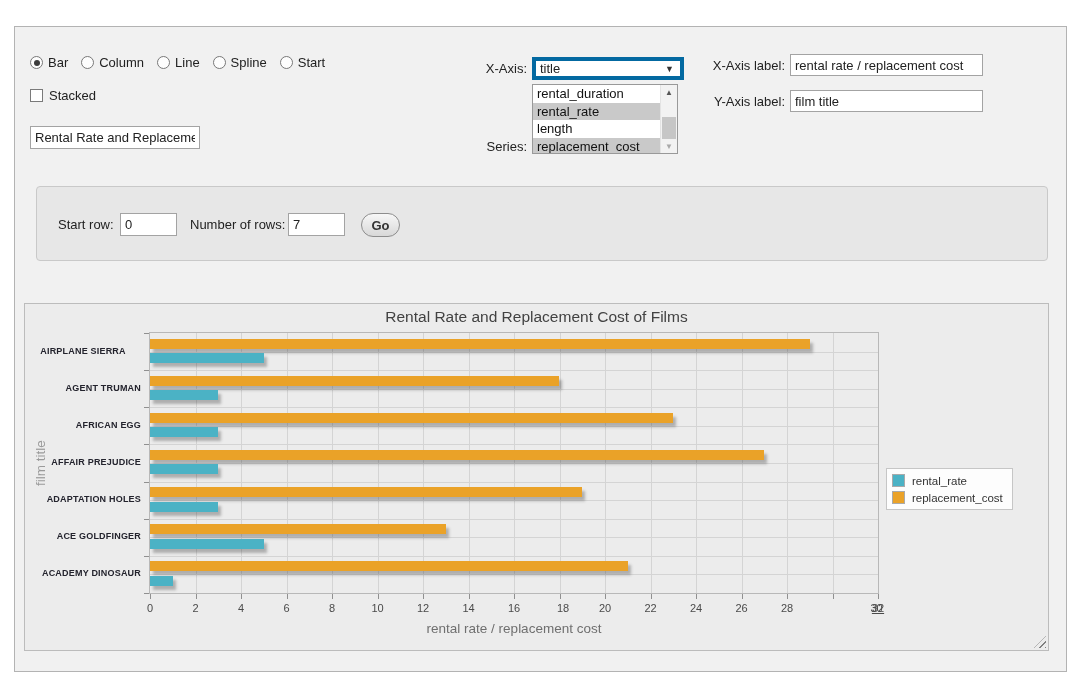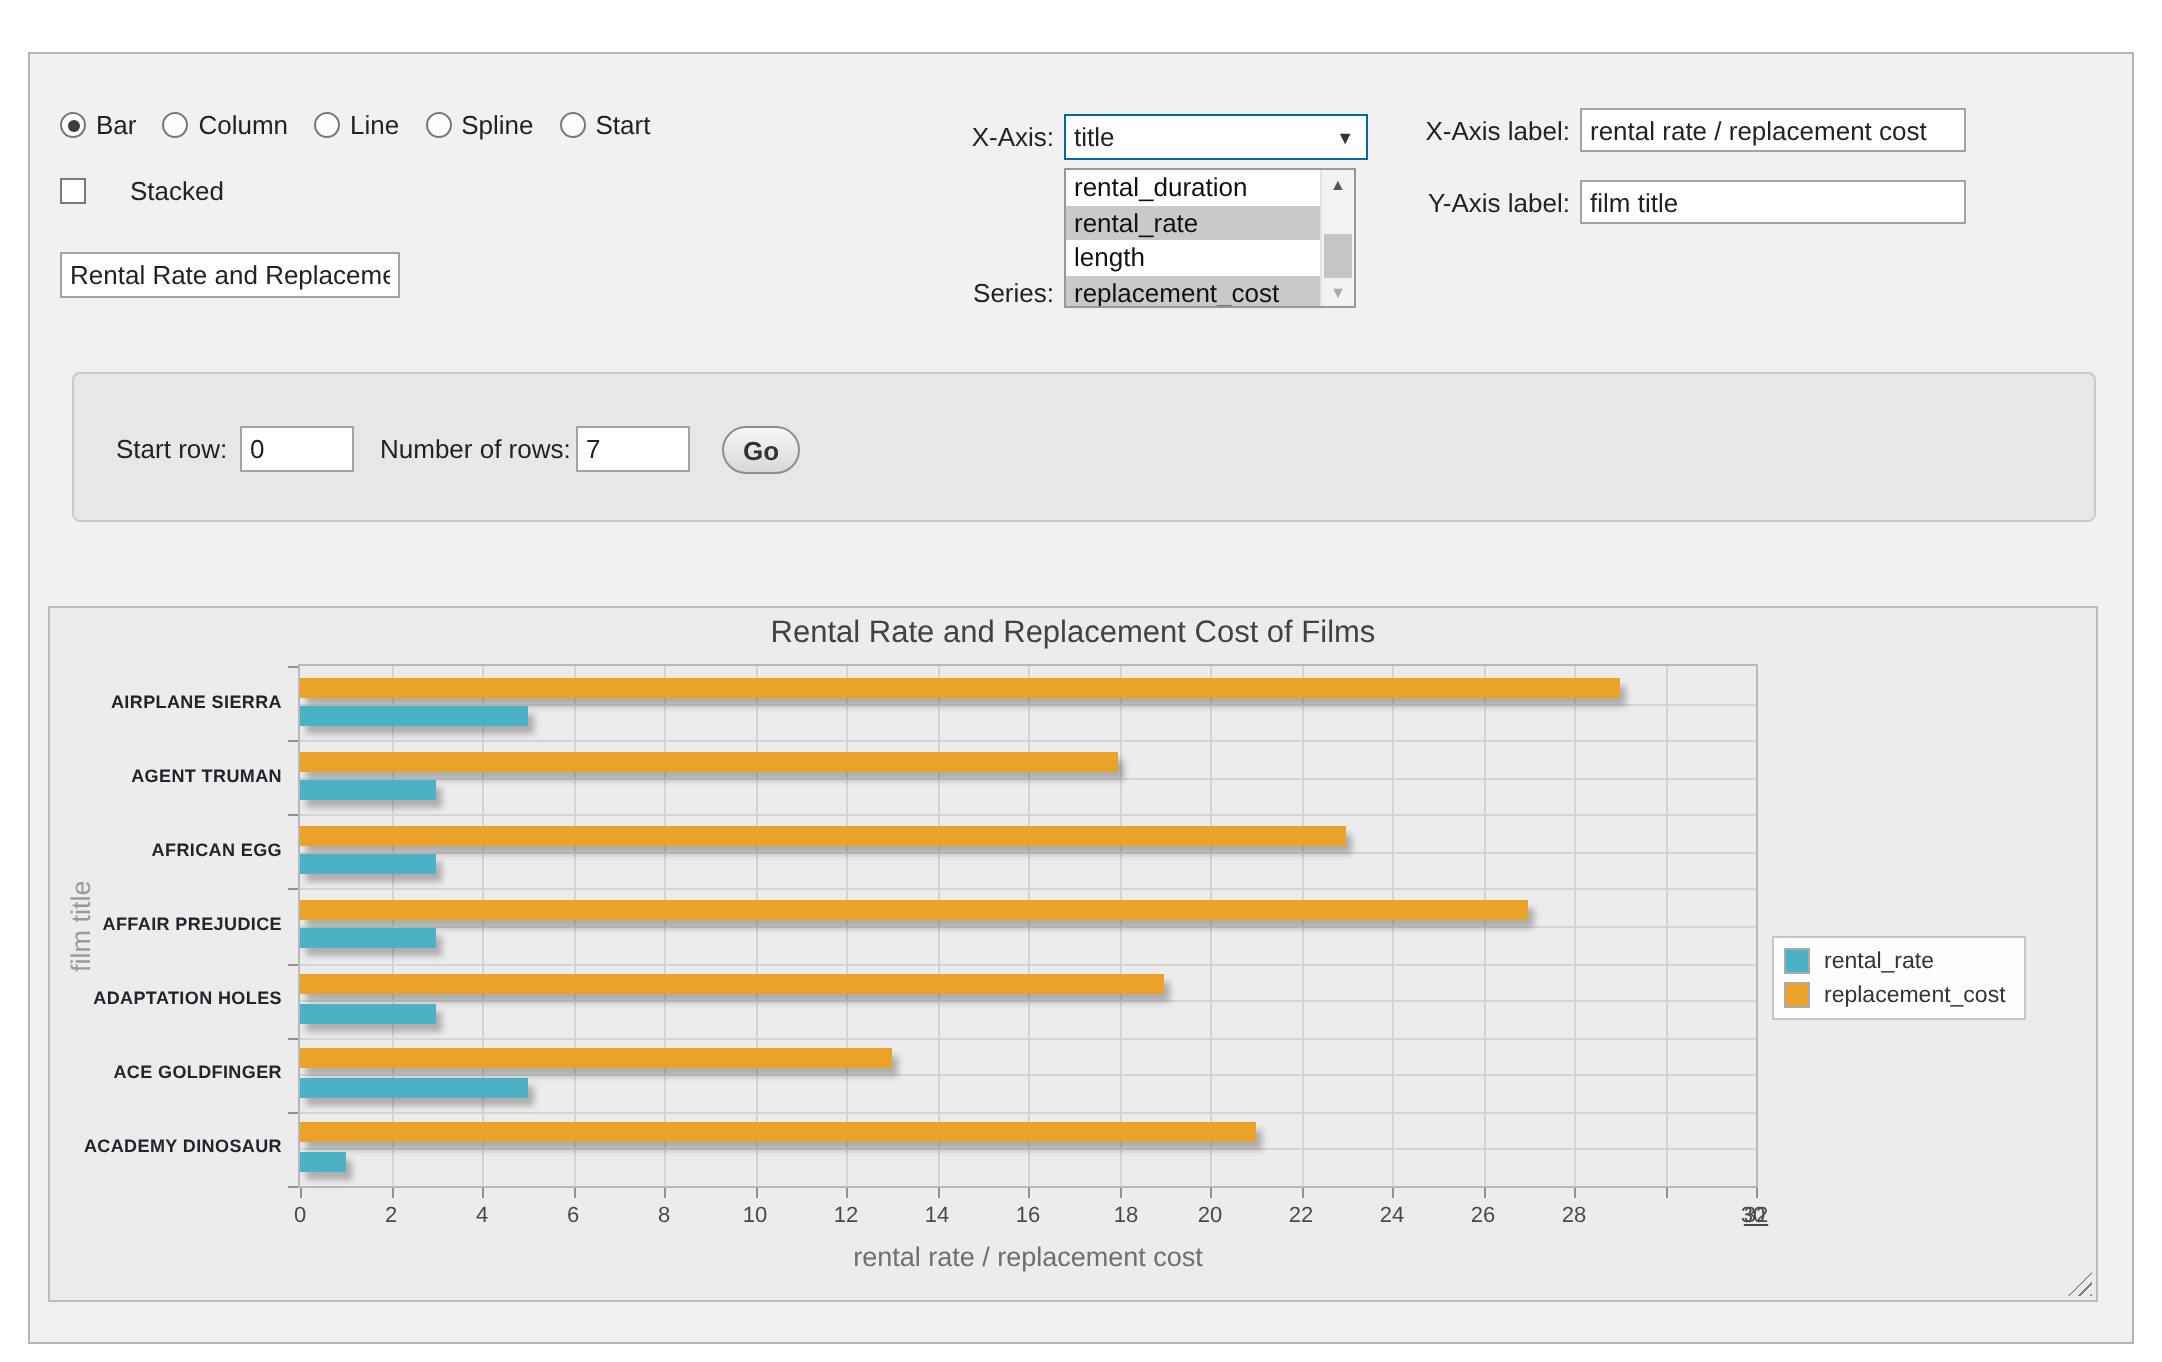--- a/index.html
+++ b/index.html
@@ -13,29 +13,29 @@
               border:1px solid #a8a8a8;box-shadow:2px 2px 4px rgba(0,0,0,.28);
               font-weight:bold;font-size:13px;color:#333;z-index:3;}
 
   
   .radio-group{left:30px;top:55px;display:flex;gap:13px;align-items:center;z-index:2;}
   .radio-item{display:flex;align-items:center;gap:5px;cursor:default;}
   .radio{width:13px;height:13px;border:1px solid #787878;border-radius:50%;background:#fdfdfd;
          box-sizing:border-box;position:relative;flex:none;}
   .radio.checked::after{content:"";position:absolute;left:2.5px;top:2.5px;width:6px;height:6px;
          border-radius:50%;background:#3c3c3c;}
-  .checkbox-item{left:30px;top:88px;display:flex;align-items:center;gap:22px;z-index:2;text-align:right;}
+  .checkbox-item{left:30px;top:88px;display:flex;align-items:center;gap:6px;z-index:2;text-align:right;}
   .checkbox{width:13px;height:13px;border:1px solid #7a7a7a;background:#fff;box-sizing:border-box;flex:none;}
 
   .tb{position:absolute;box-sizing:border-box;border:1px solid #a3a3a3;background:#fff;
       font-family:"Liberation Sans",sans-serif;font-size:13px;color:#222;padding:1px 4px;outline:none;}
 
   .flabel{position:absolute;text-align:right;color:#222;}
 
-  .select{left:532px;top:57px;width:152px;height:23px;box-sizing:border-box;border:1px solid #0369a1;
+  .select{left:532px;top:57px;width:152px;height:23px;box-sizing:border-box;border:4px solid #0369a1;
           background:#fff;display:flex;align-items:center;padding:0 4px;z-index:2;}
   .select .caret{position:absolute;right:6px;font-size:9px;color:#333;}
 
   .listbox{left:532px;top:84px;width:146px;height:70px;box-sizing:border-box;border:1px solid #999;
            background:#fff;overflow:hidden;z-index:2;}
   .option{height:17.5px;line-height:17.5px;padding-left:4px;font-size:13px;color:#111;white-space:nowrap;}
   .option.selected{background:#c9c9c9;}
   .scrollbar{position:absolute;right:0;top:0;bottom:0;width:16px;background:#f2f2f2;border-left:1px solid #e3e3e3;}
   .sb-btn{position:absolute;left:0;right:0;height:14px;display:flex;align-items:center;justify-content:center;
           font-size:8px;color:#555;background:#f2f2f2;}
@@ -238,21 +238,21 @@
       <div class="xmark" style="left: 853px;"></div>
       <div class="xtick-num" style="left: 853px; text-decoration: underline;">32</div>
       <div class="ymark" style="top: 29px;"></div>
       <div class="ymark" style="top: 66.1429px;"></div>
       <div class="ymark" style="top: 103.286px;"></div>
       <div class="ymark" style="top: 140.429px;"></div>
       <div class="ymark" style="top: 177.571px;"></div>
       <div class="ymark" style="top: 214.714px;"></div>
       <div class="ymark" style="top: 251.857px;"></div>
       <div class="ymark" style="top: 289px;"></div>
-      <div class="cat-label" style="top: 41.5714px;">AIRPLANE SIERRA</div>
+      <div class="cat-label" style="top: 41.5714px; text-align: center;">AIRPLANE SIERRA</div>
       <div class="cat-label" style="top: 78.7143px;">AGENT TRUMAN</div>
       <div class="cat-label" style="top: 115.857px;">AFRICAN EGG</div>
       <div class="cat-label" style="top: 153px;">AFFAIR PREJUDICE</div>
       <div class="cat-label" style="top: 190.143px;">ADAPTATION HOLES</div>
       <div class="cat-label" style="top: 227.286px;">ACE GOLDFINGER</div>
       <div class="cat-label" style="top: 264.429px;">ACADEMY DINOSAUR</div>
     </div>
 
 </div>
 

